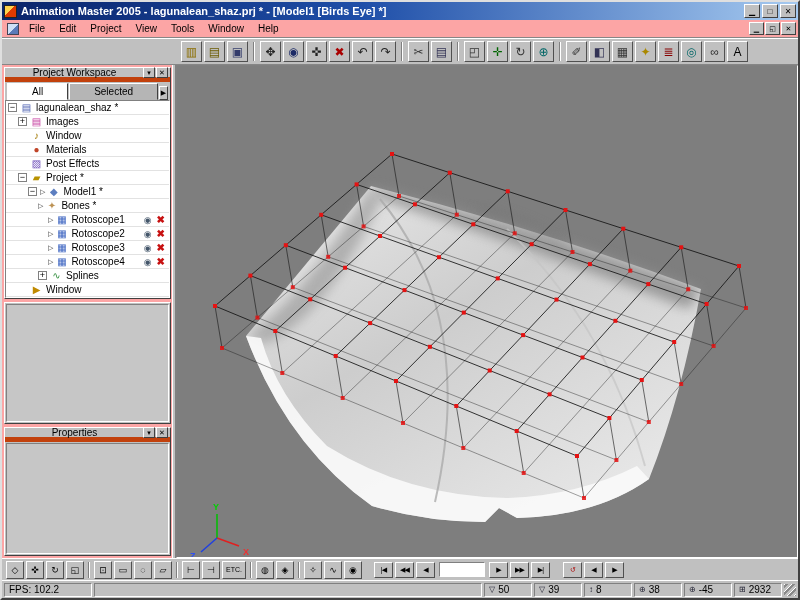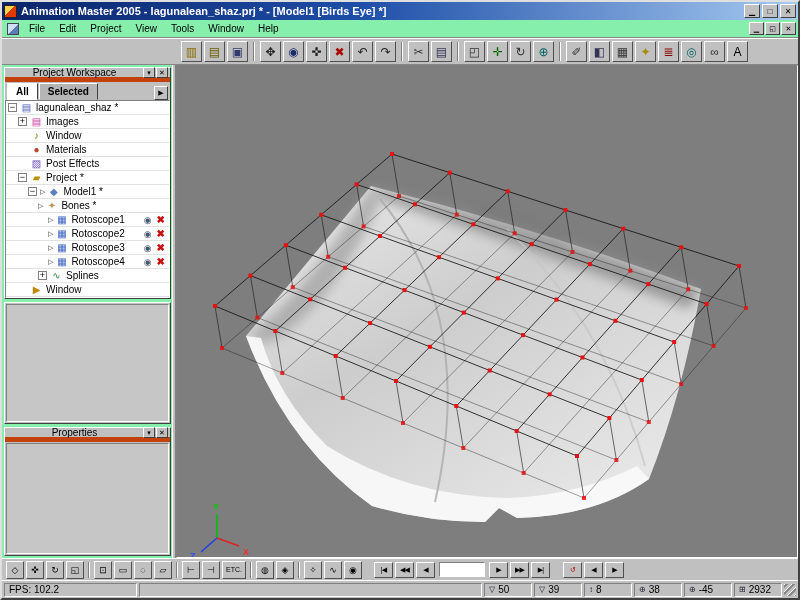--- a/index.html
+++ b/index.html
@@ -1,18 +1,18 @@
 <!DOCTYPE html>
 <html><head>
 <meta charset="utf-8">
 <style>
   *{margin:0;padding:0;box-sizing:border-box;}
   html,body{width:800px;height:600px;overflow:hidden;background:#555;}
   body{font-family:"Liberation Sans",sans-serif;}
-  .app{width:800px;height:600px;display:flex;flex-direction:column;background:#86efac;
+  .app{width:800px;height:600px;display:flex;flex-direction:column;background:#fca5a5;
        border:2px solid;border-color:#dfdfdf #404040 #404040 #dfdfdf;overflow:hidden;user-select:none;}
 
   
   .titlebar{height:18px;flex:none;display:flex;align-items:center;padding:1px 2px;
             background:linear-gradient(90deg,#0a246a,#1e4ea8 45%,#a6caf0);color:#fff;}
   .app-icon{width:13px;height:13px;flex:none;margin-right:4px;border:1px solid #222;
             background:linear-gradient(135deg,#ffd24d 0 45%,#e03a00 45%);}
   .title-text{font-size:11px;font-weight:bold;white-space:nowrap;overflow:hidden;flex:1;}
   .win-btn{width:16px;height:14px;margin-left:2px;flex:none;background:#c0c0c0;border:1px solid;
            border-color:#fff #404040 #404040 #fff;font-size:8px;line-height:11px;text-align:center;
@@ -40,21 +40,21 @@
   .left-col{width:170px;flex:none;display:flex;flex-direction:column;padding:2px 1px 2px 2px;gap:3px;}
   .panel{display:flex;flex-direction:column;border:1px solid;border-color:#fff #404040 #404040 #fff;background:#c0c0c0;min-height:0;}
   .panel-project{height:232px;flex:none;}
   .panel-pose{height:122px;flex:none;}
   .panel-props{flex:1;}
   .panel-header{height:14px;flex:none;display:flex;align-items:center;border-bottom:5px solid #c2410c;padding:0 2px;}
   .panel-title{flex:1;text-align:center;font-size:10px;color:#000;white-space:nowrap;overflow:hidden;}
   .ph-btn{width:12px;height:11px;flex:none;margin-left:1px;background:#c0c0c0;border:1px solid;
           border-color:#fff #404040 #404040 #fff;font-size:7px;line-height:9px;text-align:center;padding:0;font-family:inherit;}
   .tabs{height:18px;flex:none;display:flex;align-items:flex-end;padding:2px 2px 0;}
-  .tab{font-size:10px;padding:2px 8px;border:1px solid;border-color:#fff #404040 transparent #fff;background:#b5b5b5;margin-right:1px;font-weight:bold;}
+  .tab{font-size:10px;padding:2px 24px;border:1px solid;border-color:#fff #404040 transparent #fff;background:#b5b5b5;margin-right:1px;}
   .tab.active{background:#fff;}
   .tab-scroll{margin-left:auto;width:14px;height:14px;background:#c0c0c0;border:1px solid;
               border-color:#fff #404040 #404040 #fff;font-size:7px;line-height:12px;text-align:center;padding:0;font-family:inherit;}
   .tree{flex:1;background:#fff;border:1px solid;border-color:#808080 #fff #fff #808080;overflow:hidden;}
   .tree-row{height:14px;display:flex;align-items:center;border-bottom:1px solid #e2e2e2;white-space:nowrap;}
   .tree-expand{width:9px;height:9px;flex:none;border:1px solid #808080;background:#fff;font-size:9px;
                line-height:7px;text-align:center;margin-right:3px;color:#000;}
   .tree-arrow{font-size:7px;margin-right:2px;color:#222;flex:none;}
   .tree-spacer{width:12px;flex:none;}
   .ti{width:13px;flex:none;text-align:center;font-size:10px;line-height:13px;margin-right:3px;}
@@ -79,21 +79,21 @@
   .playback{display:flex;align-items:center;margin-left:10px;}
   .pb-btn{height:16px;width:19px;flex:none;margin:0 1px;background:#c0c0c0;border:1px solid;
           border-color:#fff #505050 #505050 #fff;font-size:7px;letter-spacing:-1px;text-align:center;padding:0;font-family:inherit;}
   .frame-box{width:46px;height:15px;border:1px solid;border-color:#808080 #fff #fff #808080;background:#fff;
              font-size:10px;padding:0 2px;margin:0 3px;font-family:inherit;}
 
   
   .statusbar{height:18px;flex:none;display:flex;align-items:center;gap:2px;padding:2px;border-top:1px solid #fff;background:#c0c0c0;}
   .sb-cell{height:14px;display:flex;align-items:center;padding:0 4px;border:1px solid;
            border-color:#808080 #fff #fff #808080;font-size:10px;color:#000;}
-  .sb-fps{width:133px;flex:none;}
+  .sb-fps{width:88px;flex:none;}
   .sb-fill{flex:1;}
   .sb-val-cell{min-width:48px;flex:none;}
   .sb-icon{font-size:8px;margin-right:3px;color:#223;}
   .grip{width:12px;height:12px;flex:none;background:repeating-linear-gradient(135deg,#fff 0 1px,#8a8a8a 1px 3px,#c0c0c0 3px 5px);}
 </style>
 </head>
 <body>
 
 <div class="app">
 

